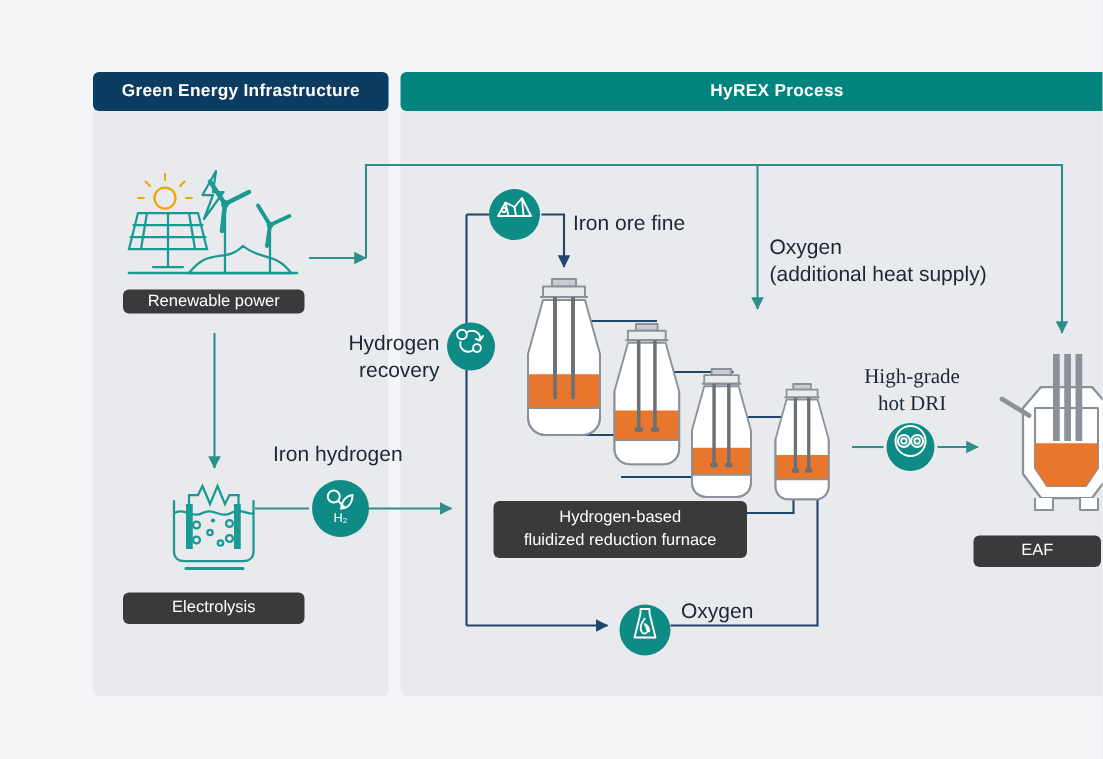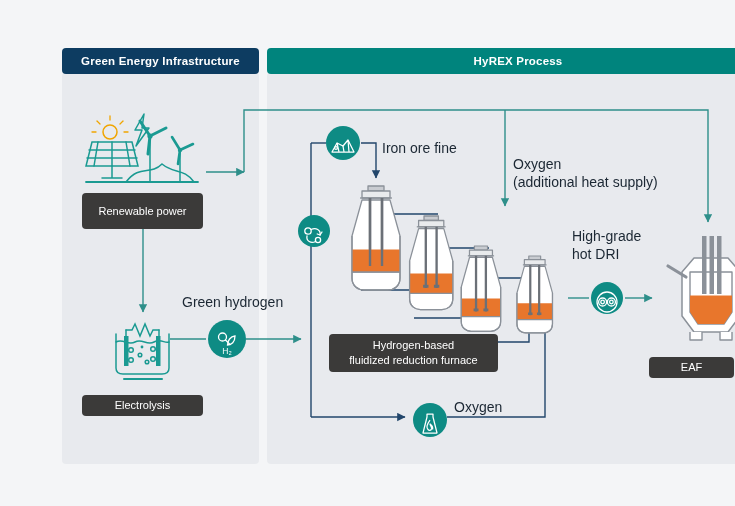--- a/index.html
+++ b/index.html
@@ -26,38 +26,38 @@
   #header-green{left:14px;top:48px;width:197px;background:#0d3c61;}
   #header-hyrex{left:219px;top:48px;width:502px;background:#00847d;text-align:center;}
 
   
   .caption{
     position:absolute;background:#3b3a39;color:#ffffff;
     border-radius:4px;font-size:11px;
     display:flex;align-items:center;justify-content:center;
     text-align:center;line-height:1.35;
   }
-  #cap-renewable{left:34px;top:193px;width:121px;height:36px;}
+  #cap-renewable{left:34px;top:193px;width:121px;height:16px;}
   #cap-electrolysis{left:34px;top:395px;width:121px;height:21px;}
   #cap-furnace{left:281px;top:334px;width:169px;height:38px;}
   #cap-eaf{left:601px;top:357px;width:85px;height:21px;}
 
   
   .lbl{position:absolute;color:#1b2733;font-size:14px;line-height:1.3;}
   #lbl-greenh2{left:134px;top:293px;}
   #lbl-h2rec{left:183px;top:219px;text-align:right;width:62px;}
   #lbl-ironore{left:334px;top:139px;}
   #lbl-oxygen{left:465px;top:155px;}
-  #lbl-dri{left:524px;top:227px;width:72px;}
+  #lbl-dri{left:524px;top:243px;text-align:center;width:72px;font-family:Liberation Serif, serif;}
   #lbl-heating{left:406px;top:398px;}
 
   
   .badge{
     position:absolute;border-radius:50%;background:#0e8b84;
-    display:flex;align-items:flex-end;justify-content:center;
+    display:flex;align-items:flex-start;justify-content:center;
   }
   #badge-h2{left:160px;top:320px;width:38px;height:38px;}
   #badge-ore{left:278px;top:126px;width:34px;height:34px;}
   #badge-rec{left:250px;top:215px;width:32px;height:32px;}
   #badge-dri{left:543px;top:282px;width:32px;height:32px;}
   #badge-heat{left:365px;top:403px;width:34px;height:34px;}
 
   
   .ov{position:absolute;left:0;top:0;width:735px;height:506px;pointer-events:none;}
 </style>
@@ -323,22 +323,26 @@
   <div class="caption" id="cap-renewable">Renewable power</div>
   <div class="caption" id="cap-furnace">
     <span>
       <span>Hydrogen-based</span><br>
       <span>fluidized reduction furnace</span>
     </span>
   </div>
   <div class="caption" id="cap-electrolysis">Electrolysis</div>
   <div class="caption" id="cap-eaf">EAF</div>
 
-  <div class="lbl" id="lbl-greenh2">Green hydrogen</div>
-
+  <div class="lbl" id="lbl-greenh2">Iron hydrogen</div>
+
+  <div class="lbl" id="lbl-h2rec">
+    <span>Hydrogen</span><br>
+    <span>recovery</span>
+  </div>
 
   <div class="lbl" id="lbl-ironore">Iron ore fine</div>
 
   <div class="lbl" id="lbl-oxygen">
     <span>Oxygen</span><br>
     <span>(additional heat supply)</span>
   </div>
 
   <div class="lbl" id="lbl-dri">
     <span>High-grade</span><br>

